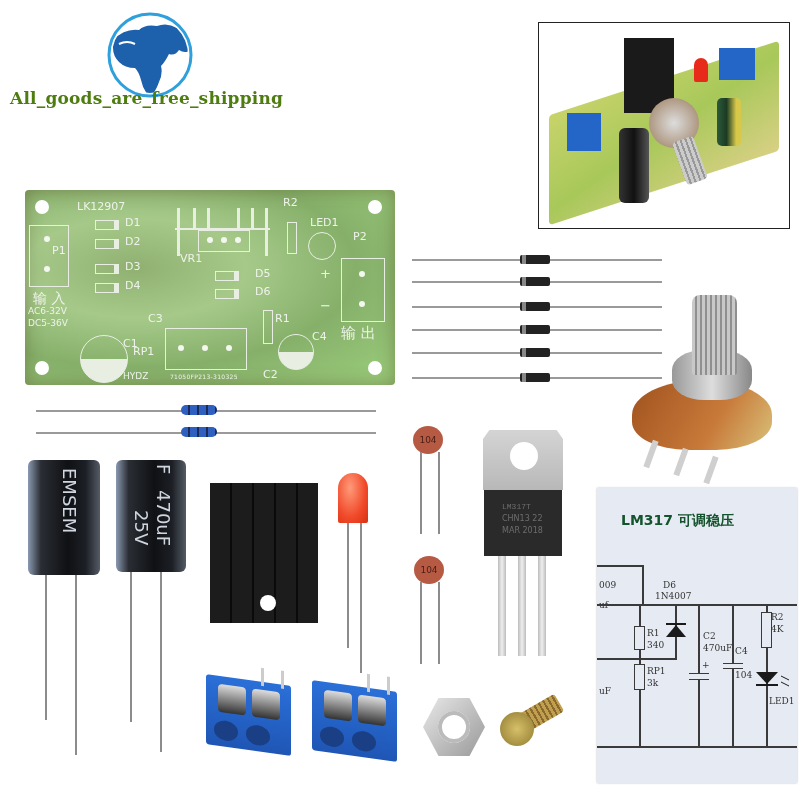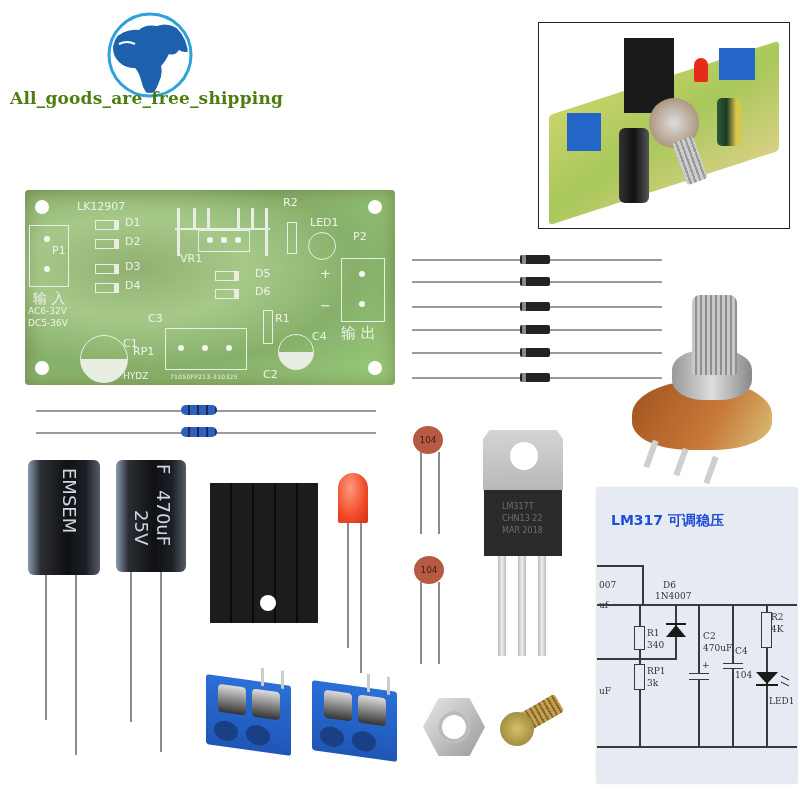--- a/index.html
+++ b/index.html
@@ -45,21 +45,21 @@
   .reg-text{position:absolute;color:#6d6d6d;font-size:8px;line-height:10px;left:18px;top:18px;white-space:pre;}
   .reg-pin{position:absolute;width:8px;height:100px;background:linear-gradient(90deg,#bcbcbc,#eee,#bcbcbc);}
   
   .pot-base{left:632px;top:380px;width:140px;height:70px;border-radius:50% 50% 40% 40%;background:linear-gradient(120deg,#a0521e,#c87a3a 60%,#d9c27a);}
   .pot-nut{left:672px;top:350px;width:80px;height:50px;border-radius:40%;background:linear-gradient(90deg,#999,#ddd,#888);}
   .pot-shaft{left:692px;top:295px;width:45px;height:80px;border-radius:8px 8px 3px 3px;background:repeating-linear-gradient(90deg,#c8c8c8 0 3px,#8f8f8f 3px 5px);}
   .pot-pin{position:absolute;width:6px;height:28px;background:#cfcfcf;transform:rotate(20deg);}
   
   .schem{left:597px;top:488px;width:200px;height:295px;background:#e6ebf3;box-shadow:0 0 2px #bbb;}
   .sch-t{position:absolute;font-family:"DejaVu Serif",serif;font-size:9px;color:#333;white-space:nowrap;}
-  .sch-title{position:absolute;font-family:"DejaVu Sans",sans-serif;font-size:14px;color:#1d4ed8;font-weight:bold;left:14px;top:24px;white-space:nowrap;}
+  .sch-title{position:absolute;font-family:"DejaVu Sans",sans-serif;font-size:14px;color:#14532d;font-weight:bold;left:24px;top:24px;white-space:nowrap;}
   .sline{position:absolute;background:#3a3a3a;}
   
   .term{position:absolute;width:85px;height:70px;background:linear-gradient(180deg,#2a6fd8,#1f56b5);border-radius:3px;}
   .term-slot{position:absolute;top:8px;width:28px;height:28px;background:linear-gradient(180deg,#ddd,#333);border-radius:4px;}
   .term-hole{position:absolute;bottom:6px;width:24px;height:20px;border-radius:50%;background:#1a3f85;}
   .term-pin{position:absolute;top:-14px;width:3px;height:18px;background:#ccc;}
   .nut{left:423px;top:698px;width:62px;height:58px;background:linear-gradient(135deg,#e8e8e8,#999);clip-path:polygon(25% 0,75% 0,100% 50%,75% 100%,25% 100%,0 50%);}
   .nut-hole{position:absolute;left:15px;top:13px;width:32px;height:32px;border-radius:50%;background:#fff;box-shadow:0 0 0 4px #bbb inset;}
   .screw-head{left:500px;top:712px;width:34px;height:34px;border-radius:50%;background:radial-gradient(circle,#d6c06a,#8f7a30);}
   .screw-shaft{left:520px;top:703px;width:42px;height:20px;background:repeating-linear-gradient(90deg,#c0a050 0 3px,#8a6a2a 3px 5px);transform:rotate(-30deg);border-radius:3px;}
@@ -228,40 +228,40 @@
 <div class="ccap" style="left:414px;top:556px;">
     <span>104</span>
   </div>
 <div class="wire" style="left:420px;top:582px;height:82px;"></div>
 <div class="wire" style="left:438px;top:582px;height:82px;"></div>
 
 <div class="abs reg-tab">
     <div class="reg-tab-hole"></div>
   </div>
 <div class="abs reg-body">
-  <div class="reg-text" style="top:12px;">LM317T</div>
+  <div class="reg-text" style="top:12px;font-family:Liberation Mono, monospace;">LM317T</div>
   <div class="reg-text" style="top:24px;">CHN13 22</div>
   <div class="reg-text" style="top:36px;">MAR 2018</div>
 </div>
 <div class="reg-pin" style="left:498px;top:556px;"></div>
 <div class="reg-pin" style="left:518px;top:556px;"></div>
 <div class="reg-pin" style="left:538px;top:556px;"></div>
 
 <div class="abs pot-base"></div>
 <div class="abs pot-nut"></div>
 <div class="abs pot-shaft"></div>
 <div class="pot-pin" style="left:648px;top:440px;"></div>
 <div class="pot-pin" style="left:678px;top:448px;"></div>
 <div class="pot-pin" style="left:708px;top:456px;"></div>
 
 <div class="abs schem">
   <div class="sch-title">LM317 可调稳压</div>
   <div class="sline" style="left:0;top:77px;width:46px;height:1.5px;"></div>
   <div class="sline" style="left:45px;top:77px;width:1.5px;height:39px;"></div>
-  <div class="sch-t" style="left:2px;top:92px;">007</div>
+  <div class="sch-t" style="left:2px;top:92px;">009</div>
   <div class="sch-t" style="left:2px;top:112px;">uf</div>
   <div class="sline" style="left:0;top:116px;width:200px;height:1.5px;"></div>
   <div class="sch-t" style="left:66px;top:92px;">D6</div>
   <div class="sch-t" style="left:58px;top:103px;">1N4007</div>
 
   <div class="sline" style="left:42px;top:116px;width:1.5px;height:142px;"></div>
   <div class="abs" style="left:37px;top:138px;width:9px;height:22px;border:1.5px solid #3a3a3a;background:#e6ebf3;"></div>
   <div class="sch-t" style="left:50px;top:140px;">R1</div>
   <div class="sch-t" style="left:50px;top:152px;">340</div>
   <div class="sline" style="left:0;top:170px;width:80px;height:1.5px;"></div>

